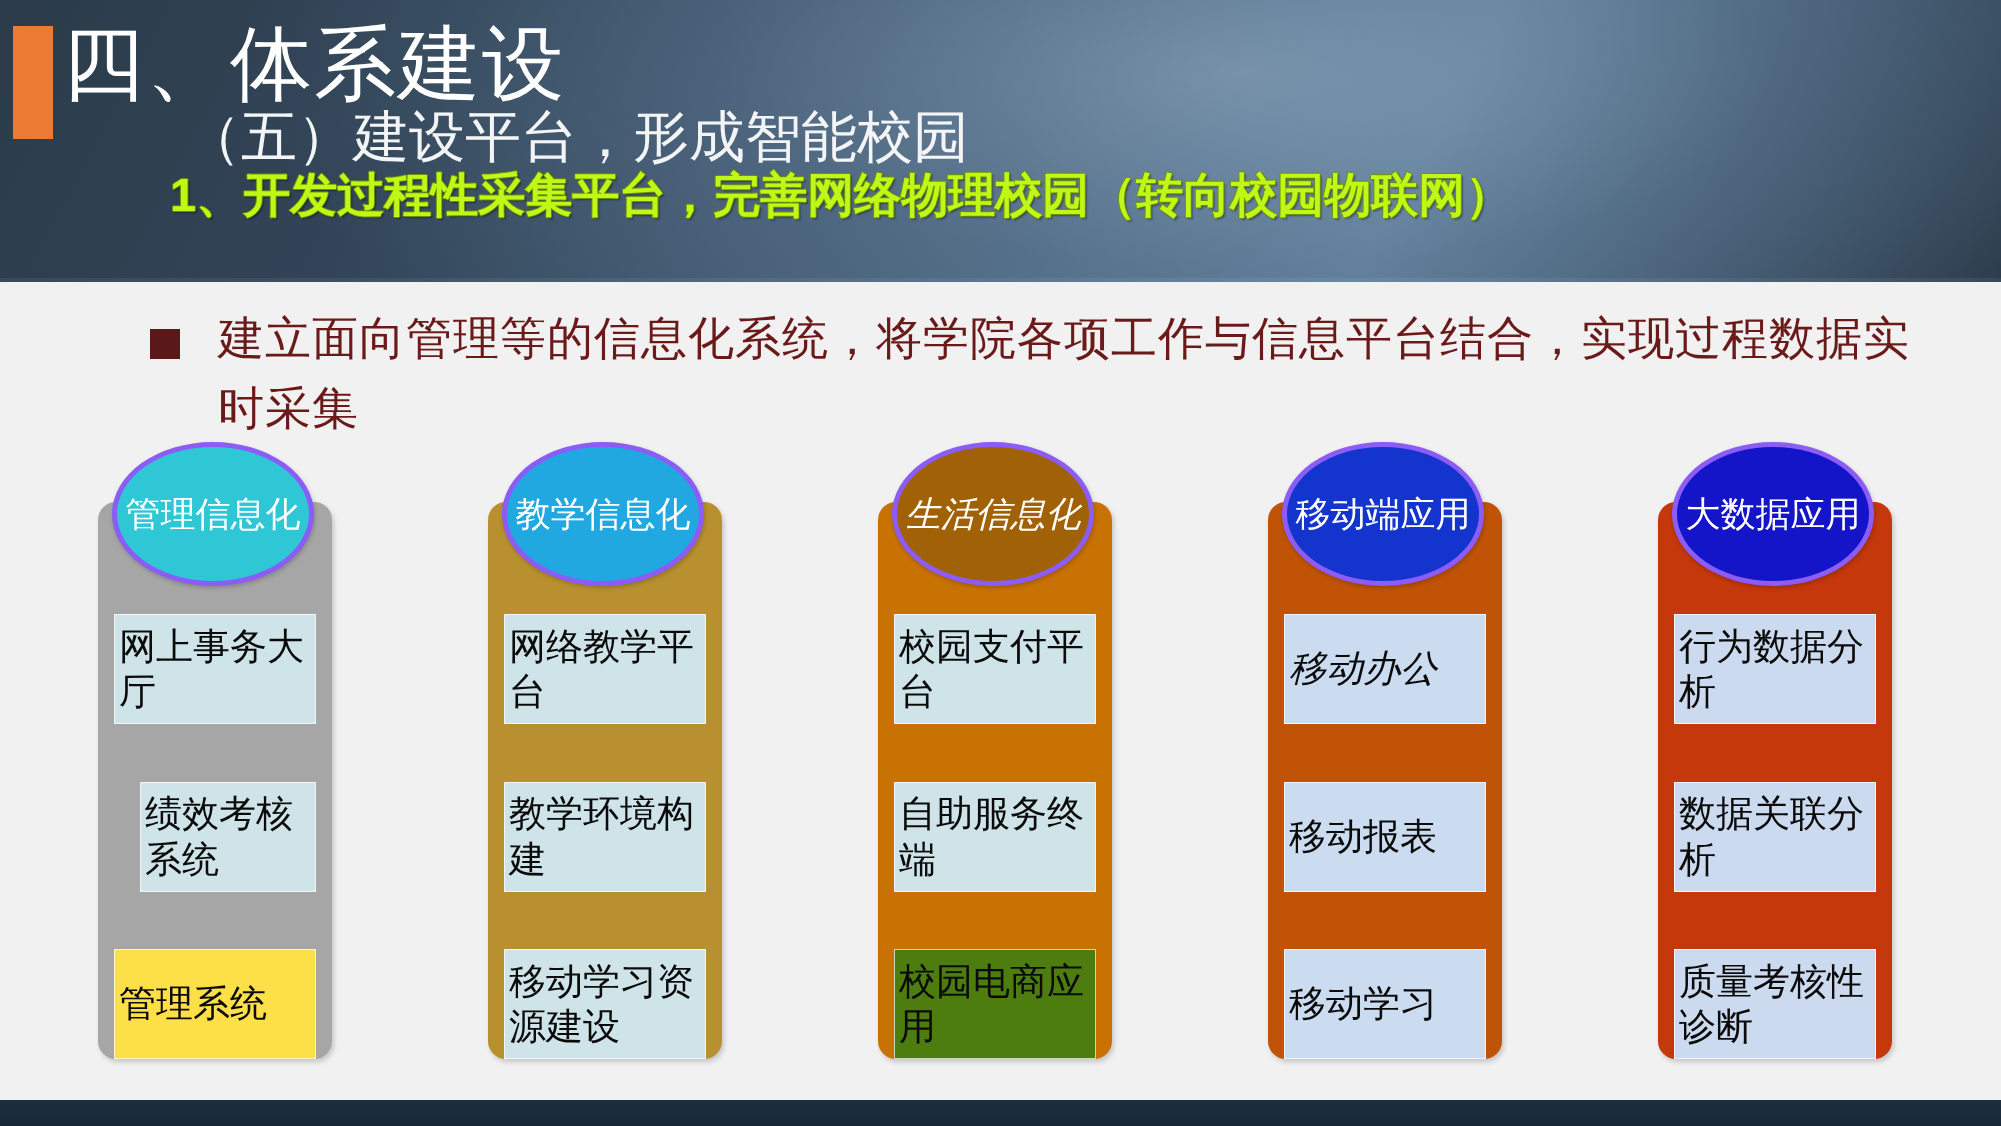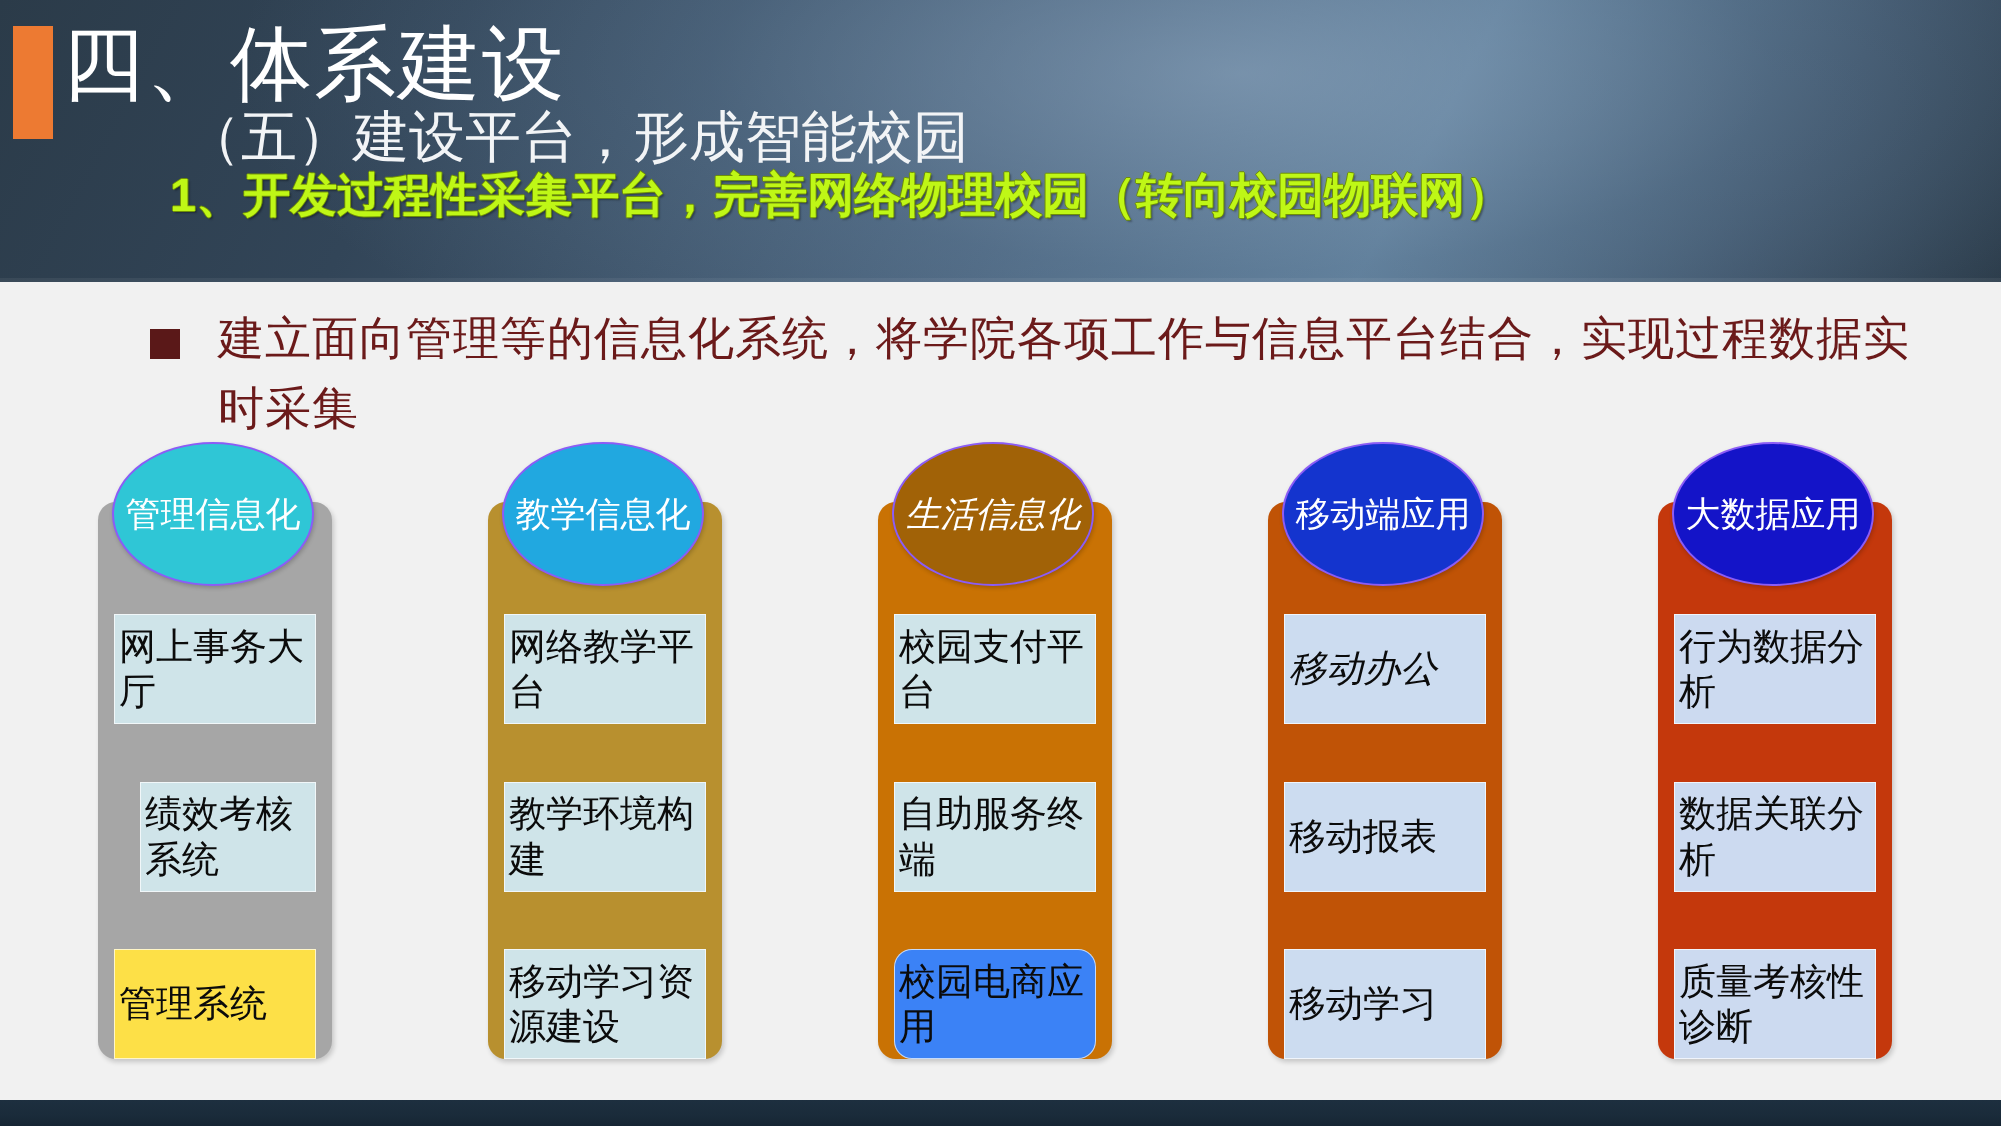--- a/index.html
+++ b/index.html
@@ -136,21 +136,21 @@
     border-radius: 18px;
     box-shadow: 2px 3px 5px rgba(0,0,0,0.18);
   }
   .col-cap {
     position: absolute;
     left: 32px;
     top: 0px;
     width: 202px;
     height: 144px;
     border-radius: 50%;
-    border: 2px solid #8b5cf6;
+    border: 5px solid #8b5cf6;
     box-sizing: border-box;
     display: flex;
     align-items: center;
     justify-content: center;
     z-index: 5;
     box-shadow: 1px 2px 4px rgba(0,0,0,0.2);
   }
   .col-cap-label {
     color: #FFFFFF;
     font-size: 35px;
@@ -261,21 +261,21 @@
           <div class="col-cap" style="background: #a16207; font-style: italic;">
             <div class="col-cap-label">生活信息化</div>
           </div>
           <div class="items">
             <div class="item" style="background: rgb(207, 228, 233);">
               <span class="item-label">校园支付平台</span>
             </div>
             <div class="item" style="background: rgb(207, 228, 233);">
               <span class="item-label">自助服务终端</span>
             </div>
-            <div class="item" style="background: #3b82f6; border-radius: 18px;">
+            <div class="item" style="background: #4d7c0f;">
               <span class="item-label">校园电商应用</span>
             </div>
           </div>
         </div>
         <div class="col" style="left: 1250px;">
           <div class="col-body" style="background: rgb(192, 83, 6);"></div>
           <div class="col-cap" style="background: rgb(20, 52, 206);">
             <div class="col-cap-label">移动端应用</div>
           </div>
           <div class="items">

